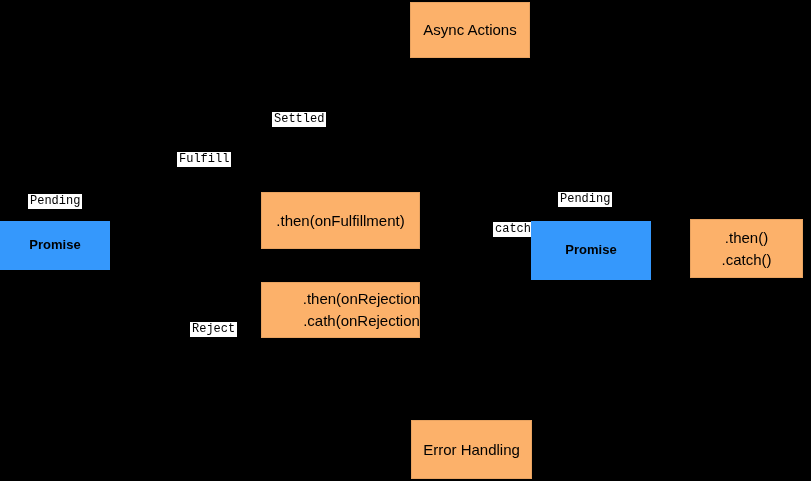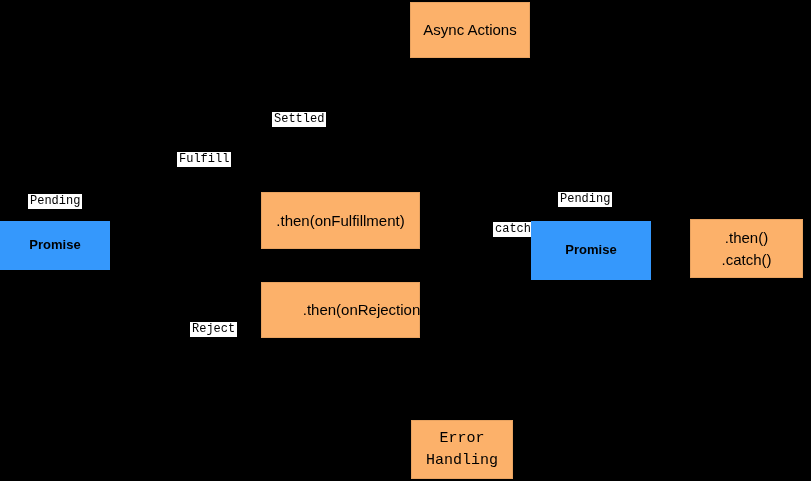--- a/index.html
+++ b/index.html
@@ -48,21 +48,21 @@
     font-family:Liberation Mono, monospace;
   }
 
   
   #async-actions   {left:410px; top:2px;   width:120px; height:56px;}
   #promise-left    {left:0px;   top:221px; width:110px; height:49px;}
   #then-fulfillment{left:261px; top:152px; width:159px; height:57px;margin-top:40px;}
   #then-rejection  {left:261px; top:282px; width:159px; height:56px;padding-left:47px;}
   #promise-right   {left:531px; top:221px; width:120px; height:59px;}
   #then-catch      {left:690px; top:219px; width:113px; height:59px;}
-  #error-handling  {left:411px; top:420px; width:102px; height:59px;font-family:Liberation Mono, monospace;}
+  #error-handling  {left:411px; top:420px; width:121px; height:59px;}
 
   
   #label-pending-left {left:28px;  top:194px;}
   #label-fulfill      {left:177px; top:152px;}
   #label-settled      {left:272px; top:112px;}
   #label-reject       {left:190px; top:322px;}
   #label-return       {left:493px; top:222px;}
   #label-pending-right{left:558px; top:192px;}
 </style>
 </head>
@@ -85,20 +85,21 @@
   <span id="label-settled" class="edge-label">Settled</span>
 
   <div id="then-fulfillment" class="node orange">
     <span>.then(onFulfillment)</span>
   </div>
 
   <span id="label-reject" class="edge-label">Reject</span>
 
   <div id="then-rejection" class="node orange">
     <div>.then(onRejection)</div>
+    <div>.cath(onRejection)</div>
   </div>
 
   <span id="label-return" class="edge-label">catch</span>
 
   <span id="label-pending-right" class="edge-label">Pending</span>
 
   <div id="promise-right" class="node blue bold">
     <span>Promise</span>
   </div>
 

